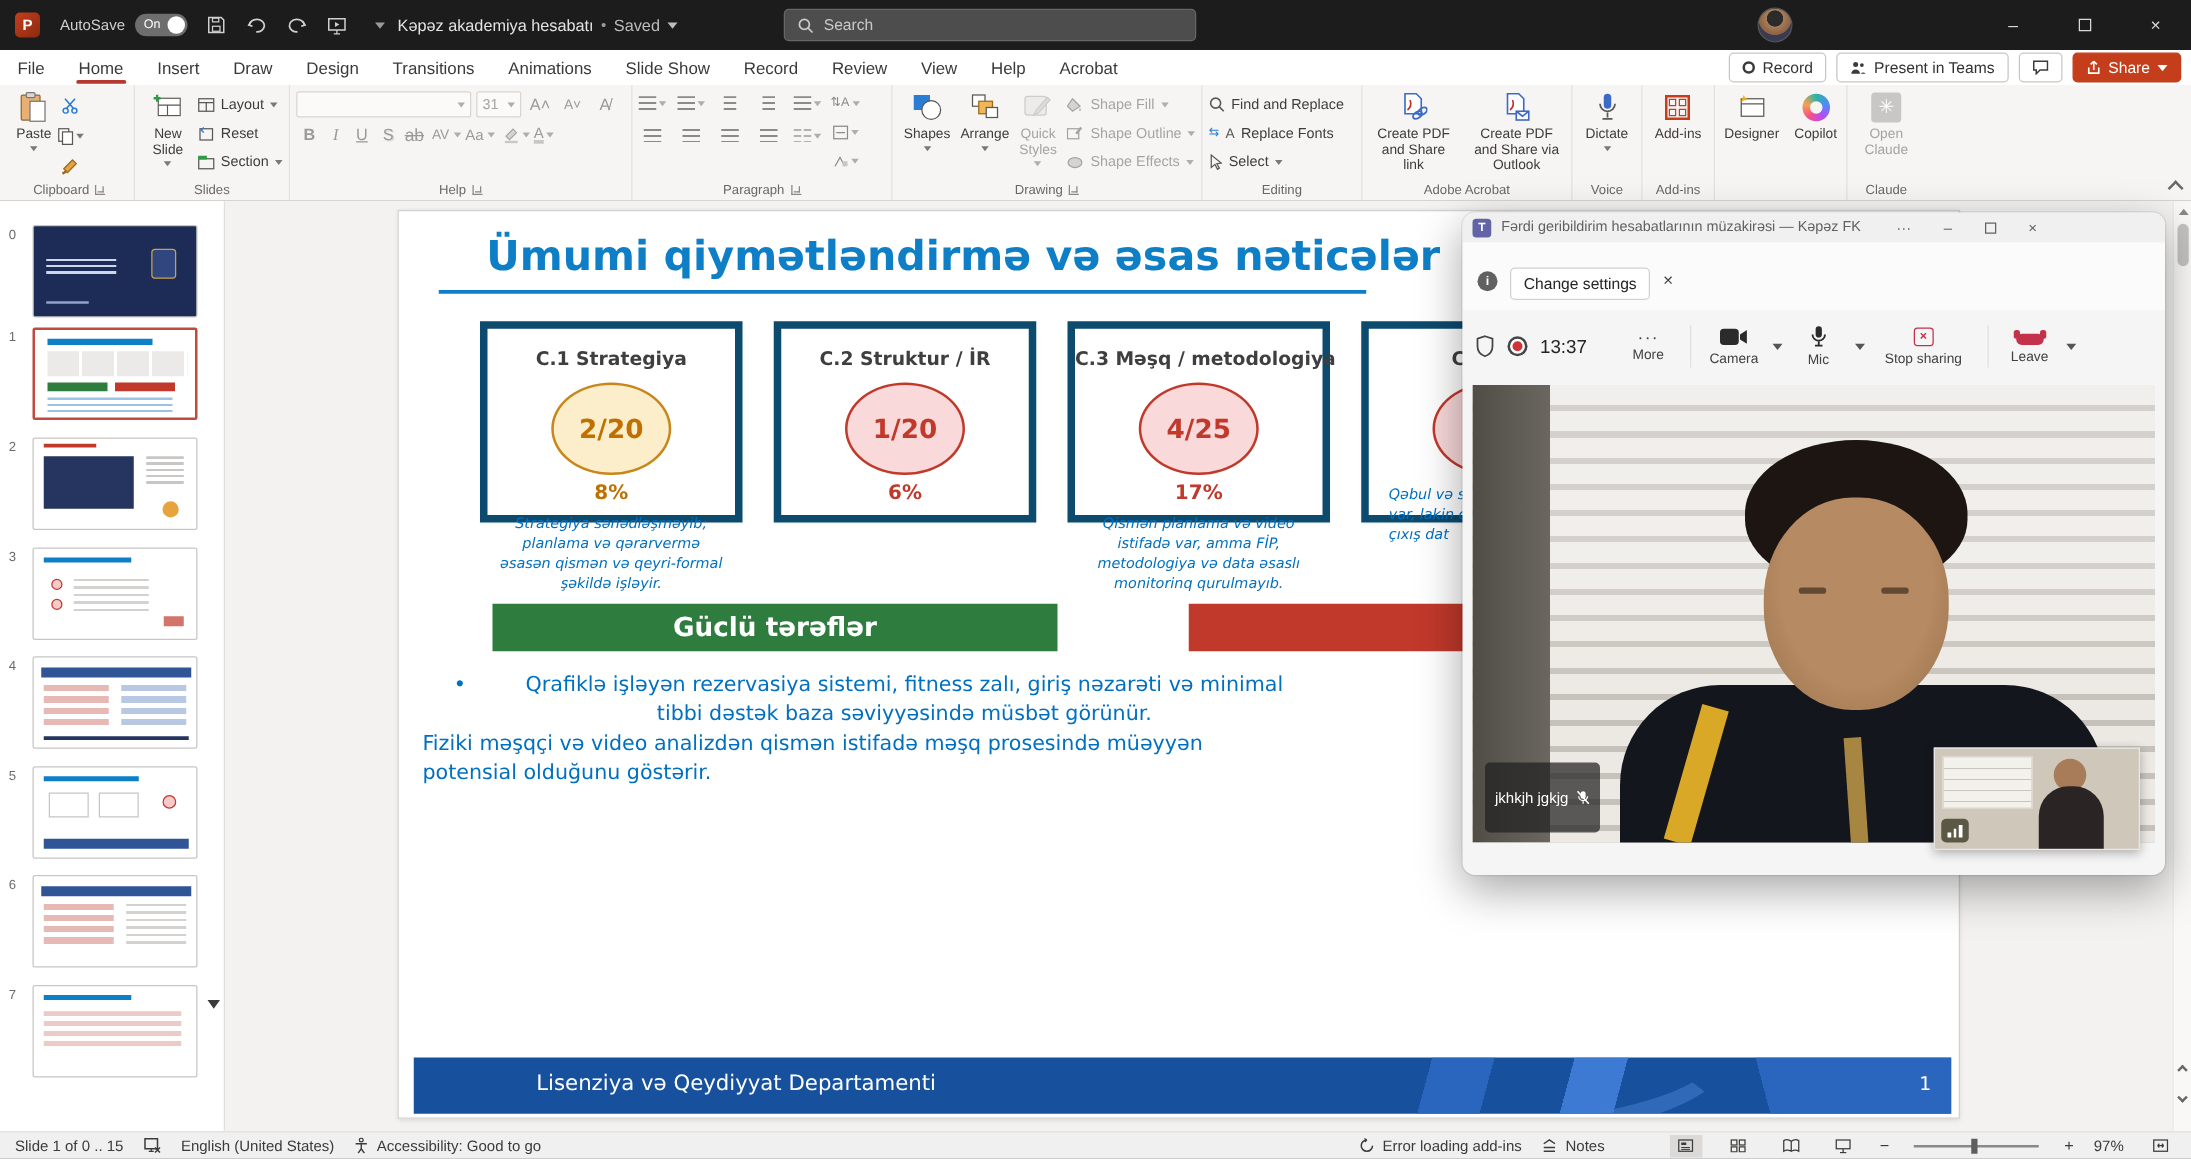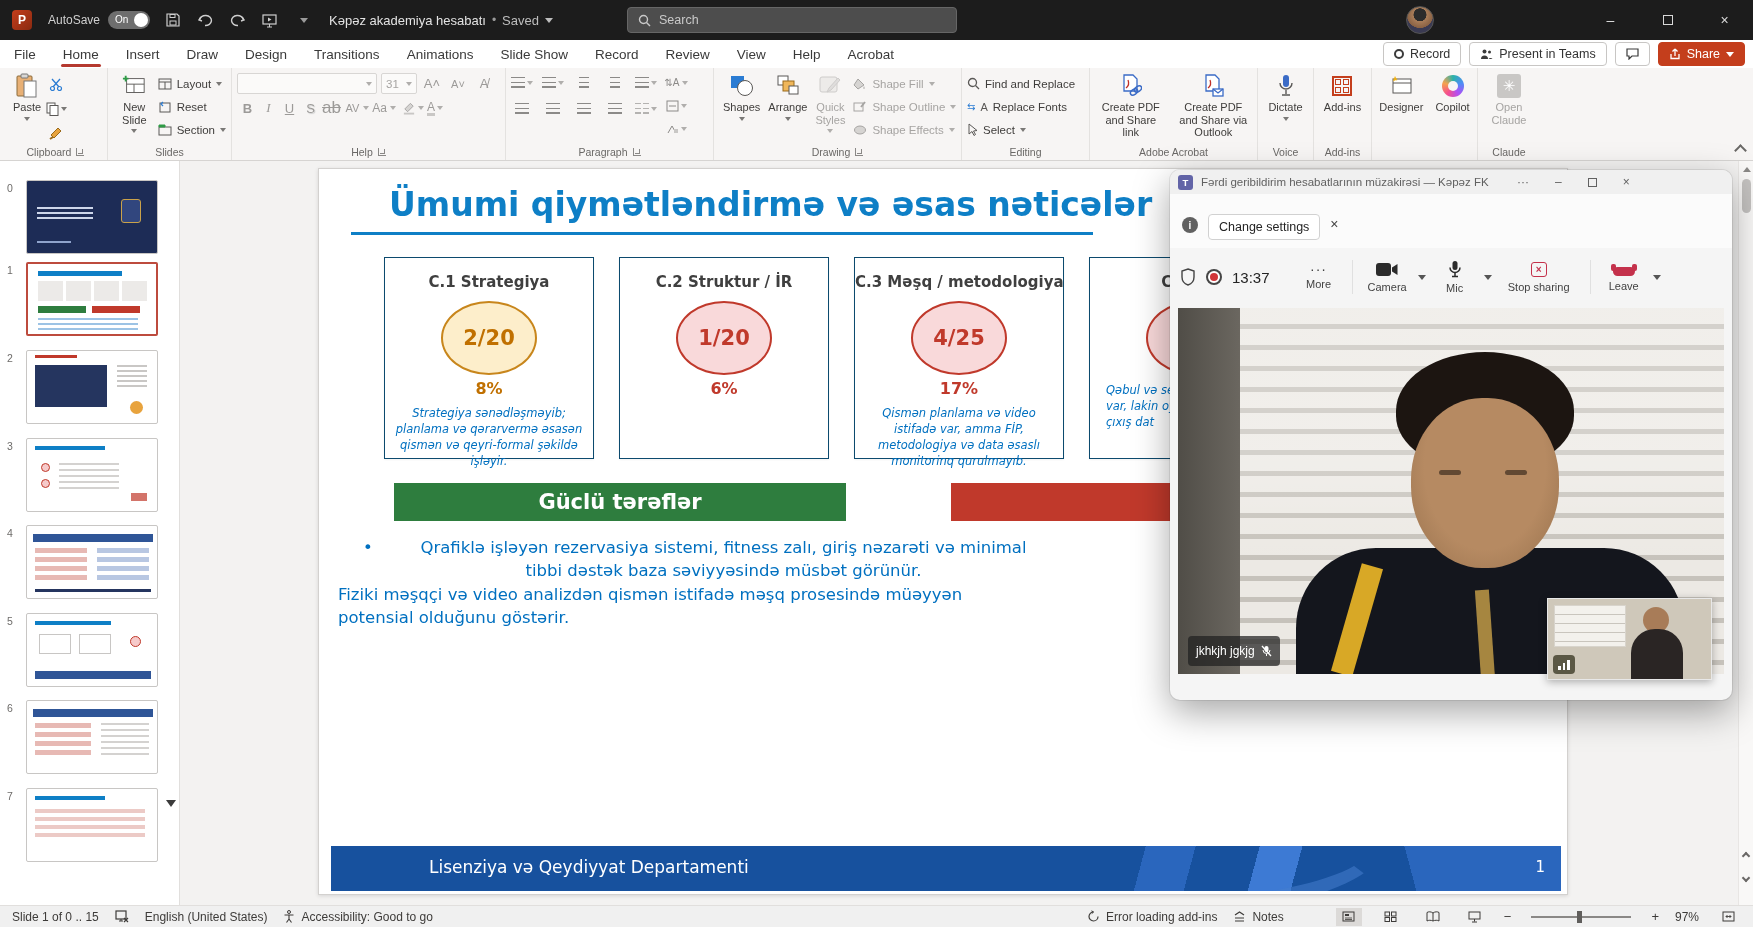--- a/index.html
+++ b/index.html
@@ -10,21 +10,21 @@
 
   
   .titlebar{position:absolute;left:0;top:0;width:100%;height:40px;background:#1c1c1c;display:flex;align-items:center;color:#d9d9d9;}
   .ppt-icon{width:20px;height:20px;margin-left:12px;border-radius:4px;background:linear-gradient(135deg,#c43e1c,#8a2a10);color:#fff;
             font-size:12px;font-weight:bold;display:flex;align-items:center;justify-content:center;}
   .tb-as{margin-left:16px;font-size:12px;color:#cfcfcf;}
   .tb-toggle{margin-left:8px;width:42px;height:18px;border-radius:9px;background:#6e6e6e;position:relative;}
   .tb-toggle span{position:absolute;left:7px;top:3px;font-size:10px;color:#fff;}
   .tb-knob{position:absolute;right:2px;top:2px;width:14px;height:14px;border-radius:50%;background:#fff;}
   .tb-ic{margin-left:14px;width:18px;height:18px;display:flex;align-items:center;justify-content:center;}
-  .tb-doc{margin-left:19px;font-size:13px;color:#e3e3e3;white-space:nowrap;}
+  .tb-doc{margin-left:8px;font-size:13px;color:#e3e3e3;white-space:nowrap;}
   .tb-sep{margin:0 6px;color:#9a9a9a;font-size:12px;}
   .tb-saved{font-size:13px;color:#bdbdbd;}
   .tb-chev{border-left:4px solid transparent;border-right:4px solid transparent;border-top:5px solid #bdbdbd;margin-left:6px;display:inline-block;}
   .tb-search{position:absolute;left:627px;top:7px;width:330px;height:26px;border-radius:4px;background:#4d4d4d;border:1px solid #666;
              display:flex;align-items:center;padding-left:10px;gap:8px;font-size:12.5px;color:#c9c9c9;}
   .tb-avatar{position:absolute;left:1406px;top:6px;width:28px;height:28px;border-radius:50%;
              background:radial-gradient(circle at 50% 30%,#2b2b2b 28%,#a87c58 30%,#8a6244 58%,#3a3a52 60%);border:1px solid #555;}
   .winbtns{position:absolute;right:0;top:0;display:flex;height:40px;}
   .winbtn{width:57px;height:40px;display:flex;align-items:center;justify-content:center;color:#d9d9d9;font-size:14px;}
   .maxbox{width:10px;height:10px;border:1px solid #d9d9d9;display:block;}
@@ -112,21 +112,21 @@
   .t7 i.b{left:8px;top:20px;width:110px;height:30px;background:repeating-linear-gradient(to bottom,#eccac6 0 4px,#fff 4px 8px);}
   .tscroll{position:absolute;right:3px;top:639px;width:0;height:0;border-left:5px solid transparent;border-right:5px solid transparent;border-top:7px solid #3b3b3b;}
 
   
   .canvas{position:absolute;left:180px;top:161px;right:15px;bottom:22px;background:#f3f2f1;overflow:hidden;}
   .slide{position:absolute;left:138px;top:7px;width:1250px;height:727px;background:#fff;border:1px solid #d3d1cf;
          box-shadow:0 1px 4px rgba(0,0,0,.12);font-family:"DejaVu Sans",sans-serif;}
   .s-title{position:absolute;left:70px;top:16px;font-size:33px;font-weight:bold;color:#0e7fc6;white-space:nowrap;}
   .s-rule{position:absolute;left:32px;top:63px;width:742px;height:3px;background:#0e7fc6;}
   .cards{position:absolute;left:65px;top:88px;display:flex;gap:25px;}
-  .card{width:210px;height:202px;border:1px solid #0c4a6e;background:#fff;text-align:center;position:relative;box-shadow:0 1px 2px rgba(0,0,0,.05);}
+  .card{width:210px;height:161px;border:6px solid #0c4a6e;background:#fff;text-align:center;position:relative;box-shadow:0 1px 2px rgba(0,0,0,.05);}
   .c-title{margin-top:15px;font-weight:bold;font-size:15px;color:#3f3f3f;white-space:nowrap;}
   .oval{width:96px;height:74px;border-radius:50%;margin:10px auto 4px;display:flex;align-items:center;justify-content:center;font-weight:bold;font-size:21px;}
   .oval.or{background:#fdeecb;border:2.5px solid #c8861c;color:#c07000;}
   .oval.rd{background:#f9d9da;border:2.5px solid #c0392b;color:#c0392b;}
   .pct{font-weight:bold;font-size:16px;}
   .pct.or{color:#c07000;}.pct.rd{color:#c0392b;}
   .c-desc{margin-top:7px;padding:0 9px;font-style:italic;font-size:11.5px;color:#0070c0;line-height:1.4;}
   .c4lines{margin-top:7px;text-align:left;padding-left:16px;font-style:italic;font-size:11.5px;color:#0070c0;line-height:1.4;white-space:nowrap;}
   .bar{position:absolute;top:314px;height:38px;display:flex;align-items:center;justify-content:center;color:#fff;font-weight:bold;font-size:21px;}
   .bar.green{left:75px;width:452px;background:#2e7d3e;}
@@ -199,21 +199,21 @@
                      repeating-linear-gradient(180deg,#ece9e4 0 16px,#c6c2bb 16px 21px);}
   .wallstrip{position:absolute;left:0;top:0;width:62px;height:100%;background:linear-gradient(90deg,#504d47,#6b6760);}
   .neck{position:absolute;left:288px;top:236px;width:58px;height:28px;background:#9b7450;border-radius:0 0 18px 18px;}
   .hair{position:absolute;left:218px;top:44px;width:178px;height:118px;border-radius:50% 50% 46% 46%;background:#1c1511;}
   .face{position:absolute;left:233px;top:90px;width:148px;height:170px;border-radius:48%;
         background:radial-gradient(ellipse at 50% 40%,#b68a62 58%,#96704c 100%);}
   .face::before{content:"";position:absolute;left:28px;top:72px;width:22px;height:5px;border-radius:3px;background:rgba(30,20,12,.55);box-shadow:66px 0 0 rgba(30,20,12,.55);}
   .torso{position:absolute;left:118px;top:240px;width:388px;height:130px;background:#14161d;border-radius:80px 80px 0 0;}
   .ystripe1{position:absolute;left:168px;top:256px;width:22px;height:112px;background:#d8a826;transform:rotate(16deg);}
   .ystripe2{position:absolute;left:300px;top:282px;width:14px;height:90px;background:#caa24a;transform:rotate(-4deg);opacity:.8;}
-  .name-pill{position:absolute;left:10px;bottom:8px;background:rgba(32,32,32,.72);color:#fff;border-radius:4px;padding:8px 8px;
+  .name-pill{position:absolute;left:10px;bottom:8px;background:rgba(32,32,32,.72);color:#fff;border-radius:4px;padding:21px 8px;
              display:flex;align-items:center;gap:6px;font-size:12px;}
   .pip{position:absolute;right:20px;top:428px;width:165px;height:82px;background:#cfc8ba;border:1px solid #e8e8e8;
        box-shadow:0 2px 8px rgba(0,0,0,.3);overflow:hidden;z-index:5;}
   .pip .board{position:absolute;left:6px;top:6px;width:72px;height:42px;background:#f3f1ec;border:1px solid #d8d4cc;
               background-image:repeating-linear-gradient(to bottom,transparent 0 8px,#c9c5bd 8px 9px);}
   .pip .phead{position:absolute;right:42px;top:8px;width:26px;height:26px;border-radius:50%;background:#a87c58;}
   .pip .pbody{position:absolute;right:28px;top:30px;width:52px;height:52px;border-radius:24px 24px 0 0;background:#2a2524;}
   .pip .psig{position:absolute;left:5px;bottom:5px;width:22px;height:19px;background:rgba(70,68,48,.85);border-radius:4px;}
   .pip .psig b{position:absolute;bottom:4px;width:2.5px;background:#fff;}
   .pip .psig b.s1{left:5px;height:4px;}
@@ -443,21 +443,21 @@
             </div>
           <span class="sb" style="color:#9c9a98;font-size:13px">A˄</span>
           <span class="sb" style="color:#9c9a98;font-size:11px">A˅</span>
           <span class="sb" style="color:#9c9a98;font-size:13px">A̸</span>
         </div>
         <div class="fletters">
           <span class="fl" style="font-weight:bold">B</span>
           <span class="fl" style="font-style:italic;font-family:'Liberation Serif',serif">I</span>
           <span class="fl" style="text-decoration:underline">U</span>
           <span class="fl" style="text-shadow:1px 1px 1px #ccc">S</span>
-          <span class="fl" style="text-decoration:line-through;font-size:17px">ab</span>
+          <span class="fl" style="text-decoration:line-through;font-size:14px">ab</span>
           <span class="fl" style="font-size:11px">AV</span>
           <span class="cv lt"></span>
           <span class="fl" style="font-size:12px">Aa</span>
           <span class="cv lt"></span>
           <span class="sb" style="margin-left:6px">
             <svg width="15" height="14" viewBox="0 0 15 14">
                 <path d="M3 8 L9 2 L12 5 L6 11 z" fill="#d6d4d2" stroke="#a6a4a2"></path>
                 <rect x="2" y="12" width="11" height="2" fill="#c9c7c5"></rect>
               </svg>
             <span class="cv lt"></span>

